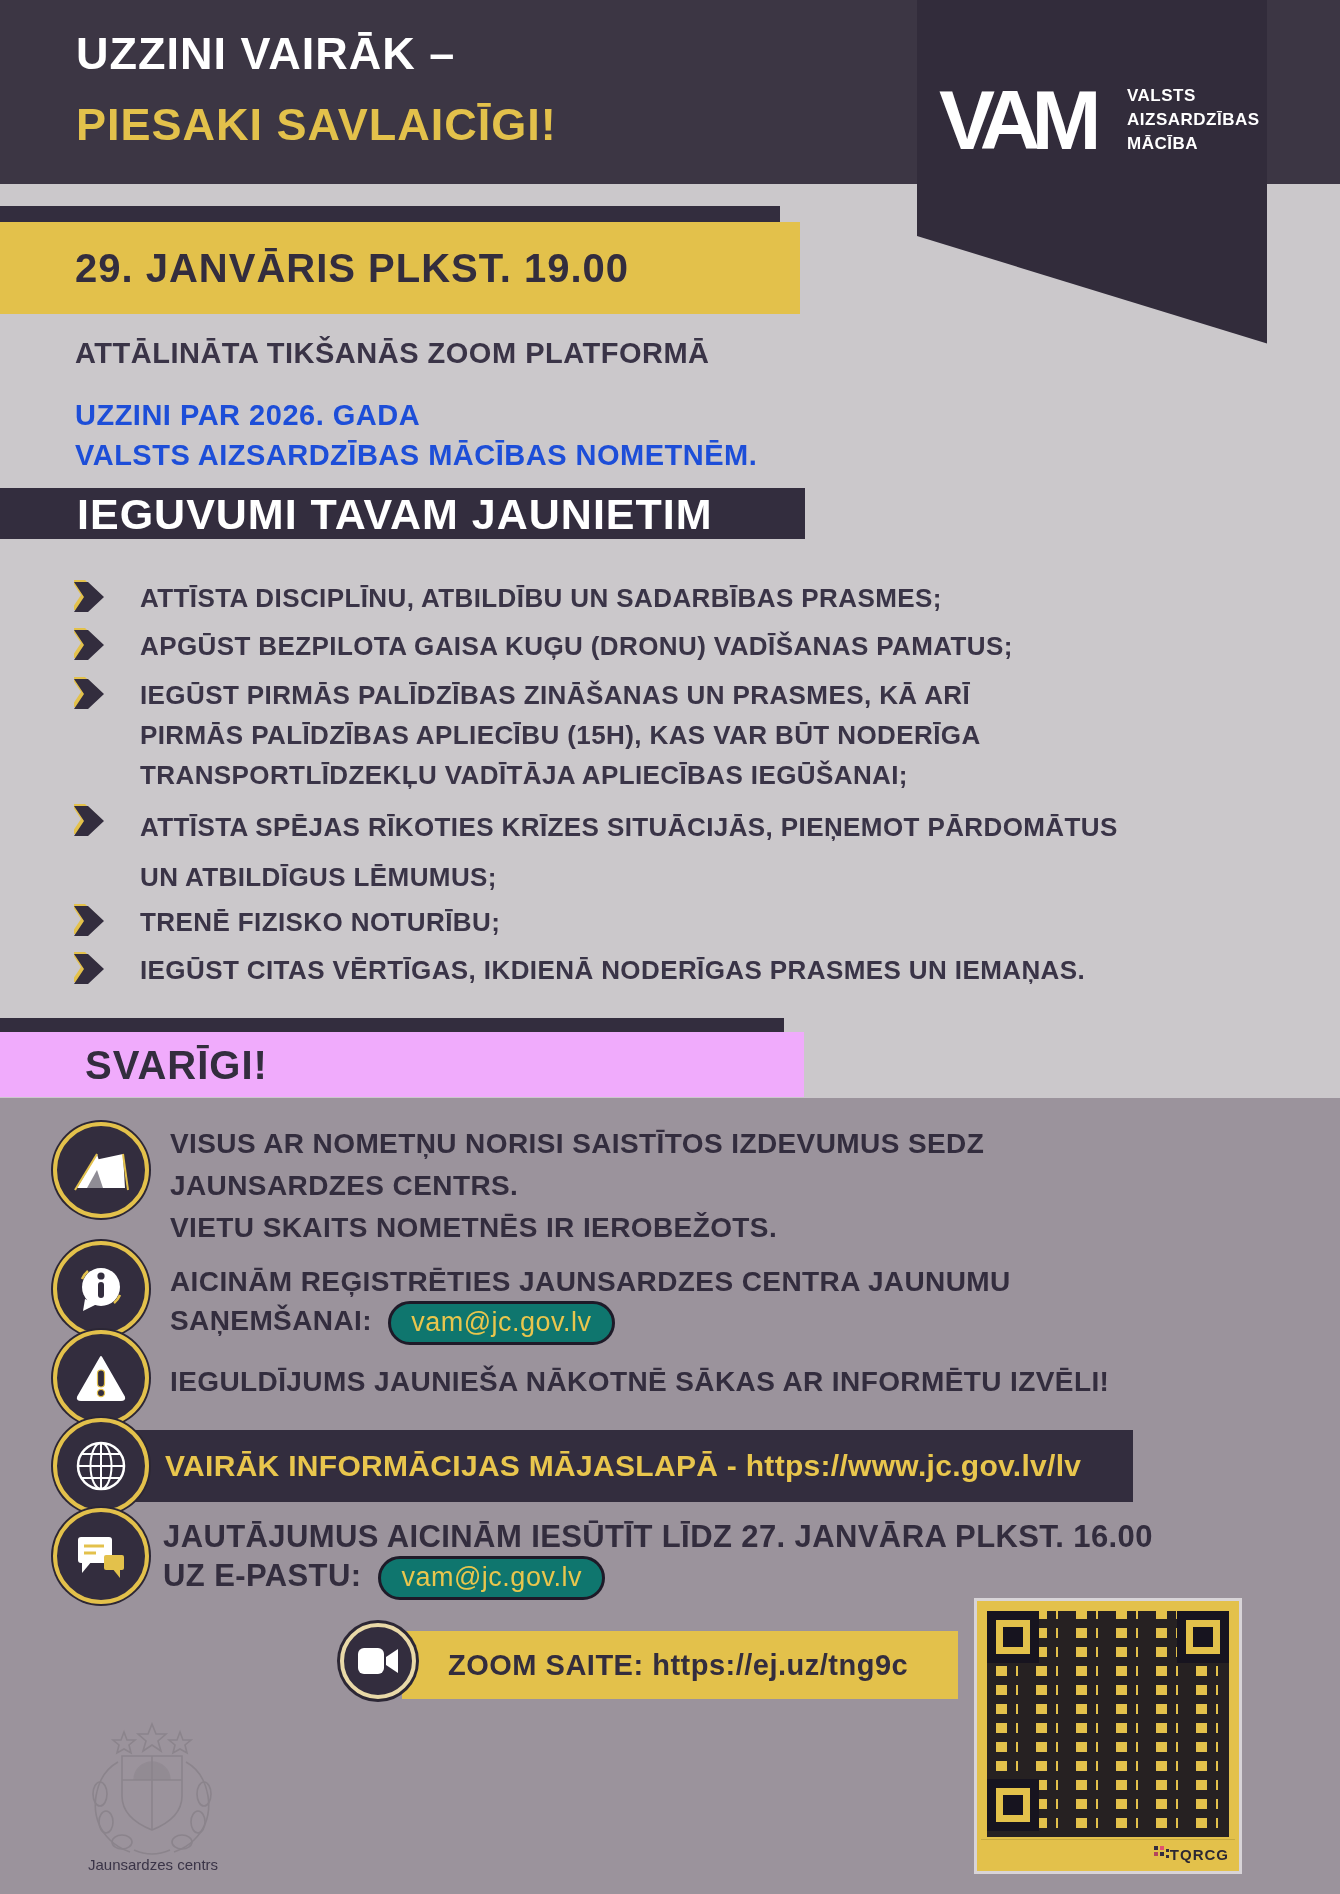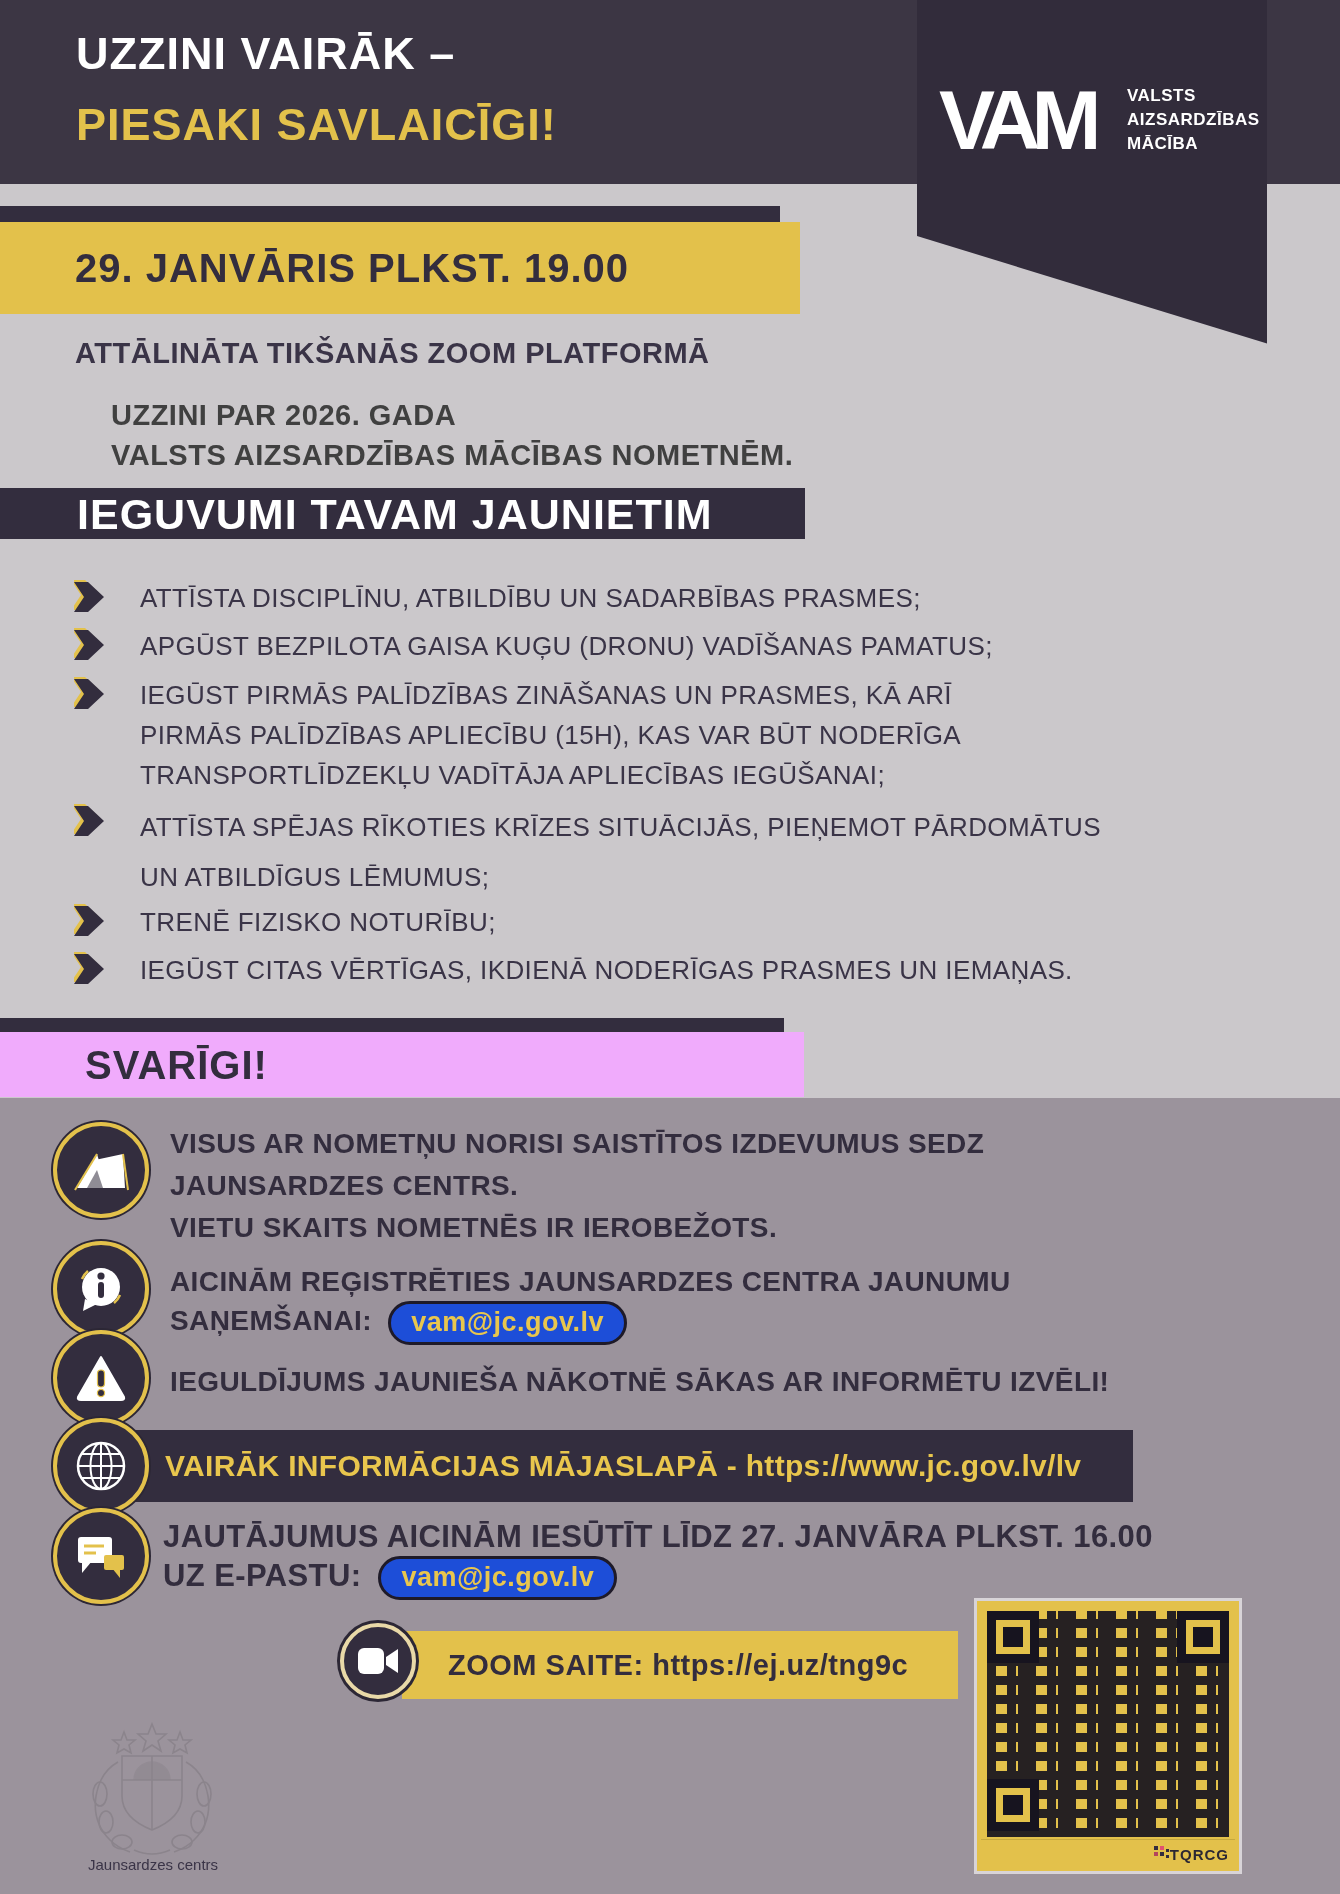--- a/index.html
+++ b/index.html
@@ -19,47 +19,47 @@
           clip-path:polygon(0 0,100% 0,100% 99%,0 68%);}
   .vam-logo{left:22px;top:78px;color:#fff;font-size:84px;font-weight:900;letter-spacing:-9px;line-height:84px;}
   .vam-text{left:210px;top:84px;color:#fff;font-size:17px;font-weight:700;line-height:24px;letter-spacing:.5px;}
 
   
   .bar-shadow1{left:0;top:206px;width:780px;height:20px;background:#332d3e;}
   .banner-date{left:0;top:222px;width:800px;height:92px;background:#e3c14b;}
   .banner-date span{position:absolute;left:75px;top:50%;transform:translateY(-50%);
           color:#332d3e;font-size:40px;font-weight:800;letter-spacing:1px;white-space:nowrap;}
   .sub1{left:75px;top:337px;color:#3a3447;font-size:29px;font-weight:800;letter-spacing:.5px;}
-  .sub2{left:75px;top:395px;color:#404040;font-size:29px;font-weight:700;letter-spacing:.5px;line-height:40px;margin-left:36px;}
+  .sub2{left:75px;top:395px;color:#1d4ed8;font-size:29px;font-weight:700;letter-spacing:.5px;line-height:40px;}
 
   .banner-benefits{left:0;top:488px;width:805px;height:51px;background:#332d3e;}
   .banner-benefits span{position:absolute;left:77px;top:50%;transform:translateY(-50%);
           color:#fff;font-size:43px;font-weight:800;letter-spacing:1px;white-space:nowrap;}
 
   .bar-shadow2{left:0;top:1018px;width:784px;height:16px;background:#332d3e;}
   .banner-important{left:0;top:1032px;width:804px;height:65px;background:#f0abfc;}
   .banner-important span{position:absolute;left:85px;top:50%;transform:translateY(-50%);
           color:#332d3e;font-size:40px;font-weight:800;letter-spacing:1px;}
 
   
   .bullet{position:absolute;left:74px;display:flex;}
   .bullet .arr{width:32px;height:34px;flex:0 0 32px;margin-top:2px;}
-  .bullet .txt{margin-left:34px;color:#3a3447;font-size:26px;font-weight:400;
+  .bullet .txt{margin-left:34px;color:#3a3447;font-size:26px;font-weight:700;
                line-height:40px;letter-spacing:.4px;white-space:nowrap;}
   .bullet .txt span{display:block;}
   .bullet.b4 .txt{line-height:50px;}
 
   
   .circle{position:absolute;width:88px;height:88px;border-radius:50%;background:#332d3e;
           border:4px solid #e3c14b;box-shadow:0 0 0 2px #2c2735;display:flex;
           align-items:center;justify-content:center;}
   .rowtxt{position:absolute;left:170px;color:#332d3e;font-size:28px;font-weight:700;
           letter-spacing:.4px;line-height:42px;white-space:nowrap;}
-  .pill{display:inline-block;background:#1d4ed8;border:3px solid #1e1a28;border-radius:22px;
-        color:#e9c64d;font-size:27px;font-weight:700;padding:3px 20px 5px;line-height:30px;
+  .pill{display:inline-block;background:#0f766e;border:3px solid #1e1a28;border-radius:22px;
+        color:#e9c64d;font-size:27px;font-weight:400;padding:3px 20px 5px;line-height:30px;
         vertical-align:middle;letter-spacing:.5px;}
   .banner-web{left:123px;top:1430px;width:1010px;height:72px;background:#332d3e;}
   .banner-web span{position:absolute;left:42px;top:50%;transform:translateY(-50%);
         color:#e9c64d;font-size:30px;font-weight:700;letter-spacing:.3px;white-space:nowrap;}
 
   
   .banner-zoom{left:402px;top:1631px;width:556px;height:68px;background:#e3c14b;}
   .banner-zoom .zl{position:absolute;left:46px;top:50%;transform:translateY(-50%);
         color:#332d3e;font-size:29px;font-weight:800;letter-spacing:.5px;white-space:nowrap;}
   .banner-zoom .zl b{font-weight:800;}

